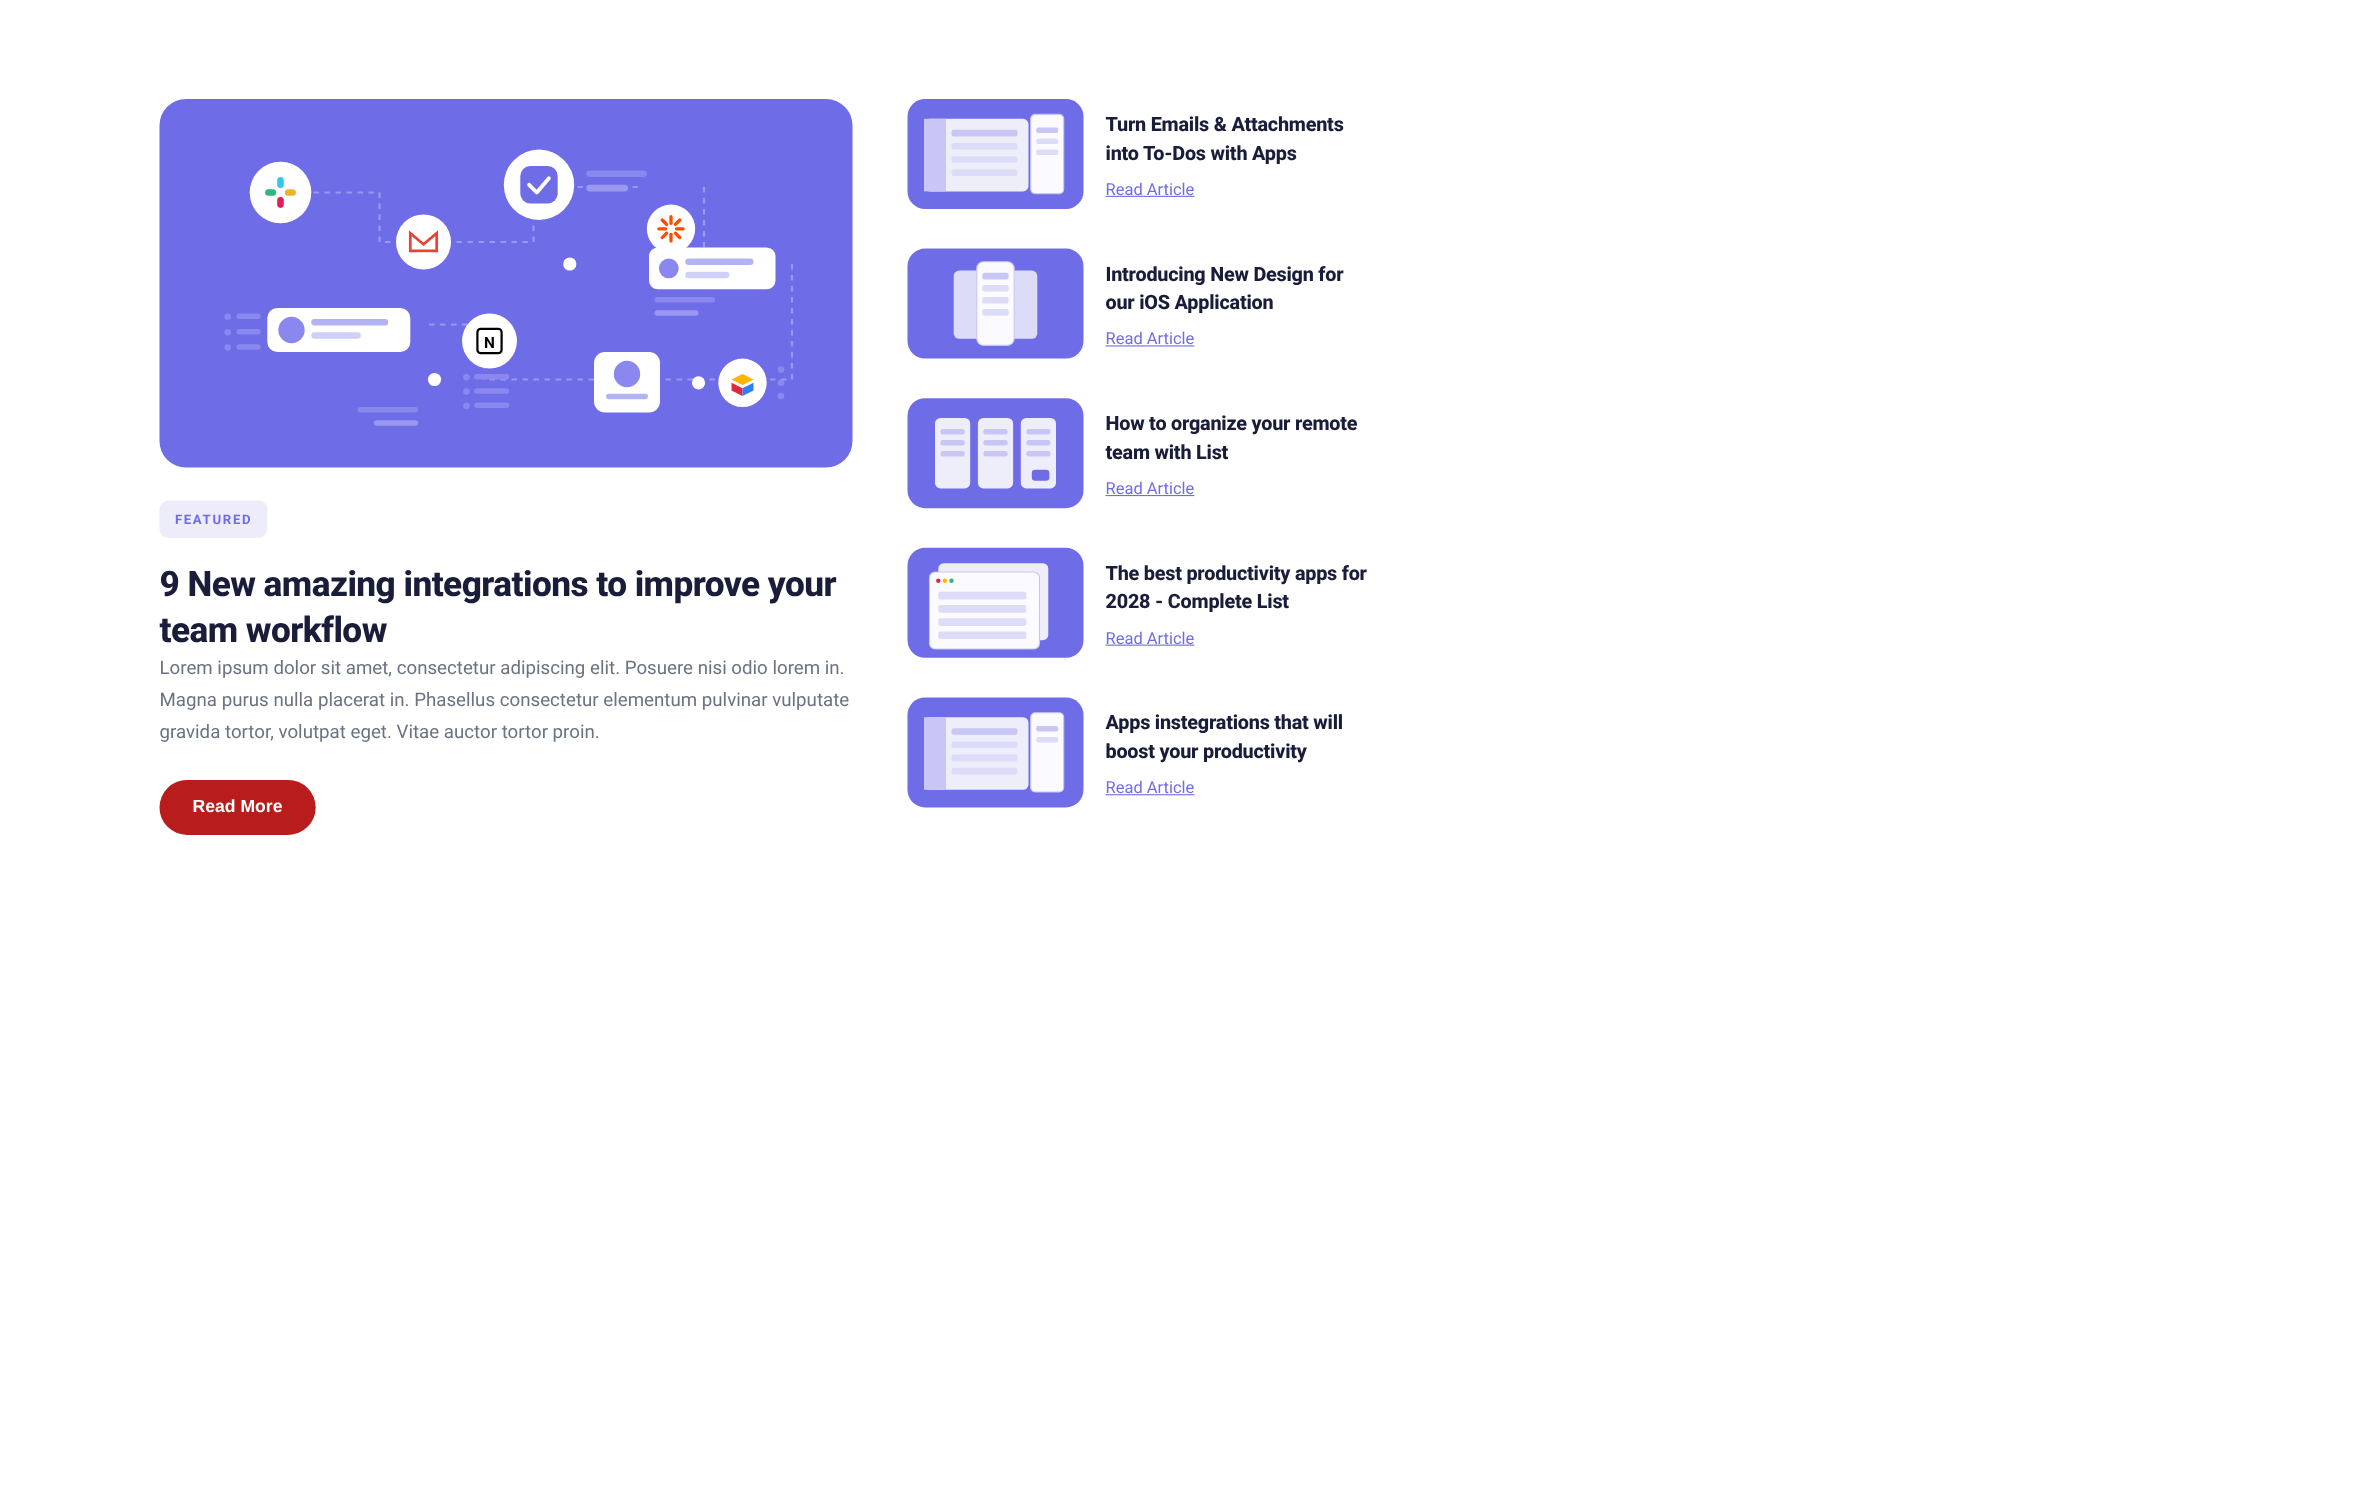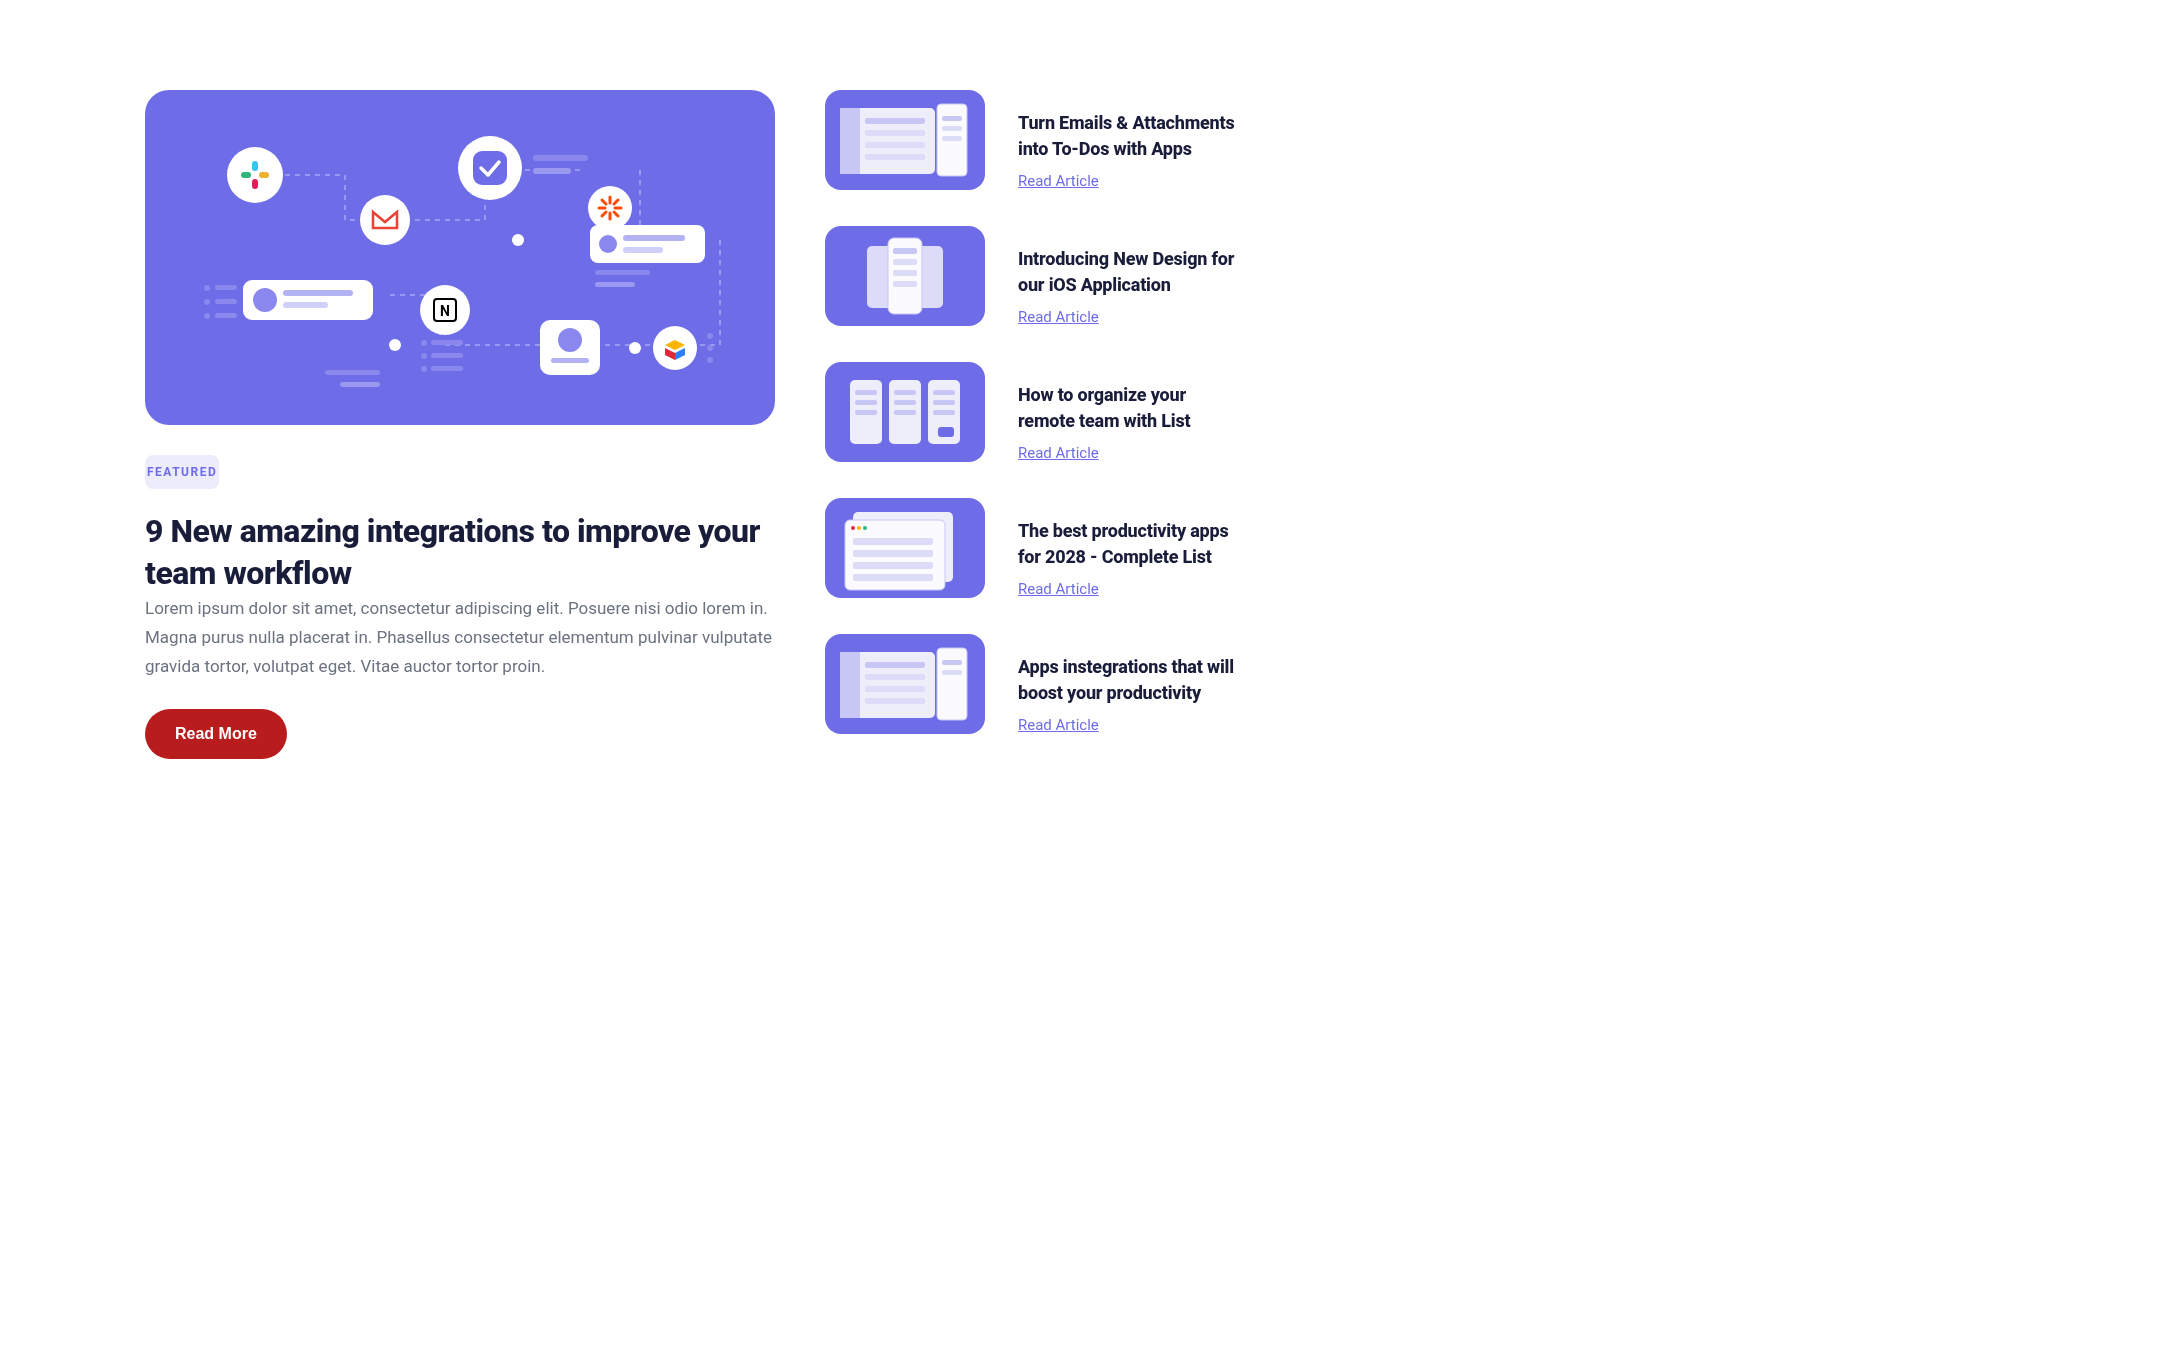--- a/index.html
+++ b/index.html
@@ -28,21 +28,21 @@
 
 
 .featured-badge {
   display: inline-block;
   margin-top: 30px;
   background: #edecfb;
   color: #6f6ce8;
   font-size: 12px;
   font-weight: 700;
   letter-spacing: 1.5px;
-  padding: 10px 2px;
+  padding: 10px 14px;
   border-radius: 8px;
 }
 .featured-title {
   margin-top: 22px;
   font-size: 32px;
   font-weight: 800;
   color: #1a1d3a;
   line-height: 1.3;
   letter-spacing: -0.5px;
 }
@@ -58,21 +58,21 @@
   color: #fff;
   font-size: 16px;
   font-weight: 700;
   padding: 16px 30px;
   border-radius: 999px;
   border: none;
   cursor: pointer;
 }
 
 
-.side-item { display: flex; gap: 33px; align-items: flex-end; }
+.side-item { display: flex; gap: 20px; align-items: center; }
 .thumb {
   width: 160px;
   height: 100px;
   background: #6f6ce8;
   border-radius: 16px;
   flex-shrink: 0;
   display: flex;
   align-items: center;
   justify-content: center;
   overflow: hidden;

